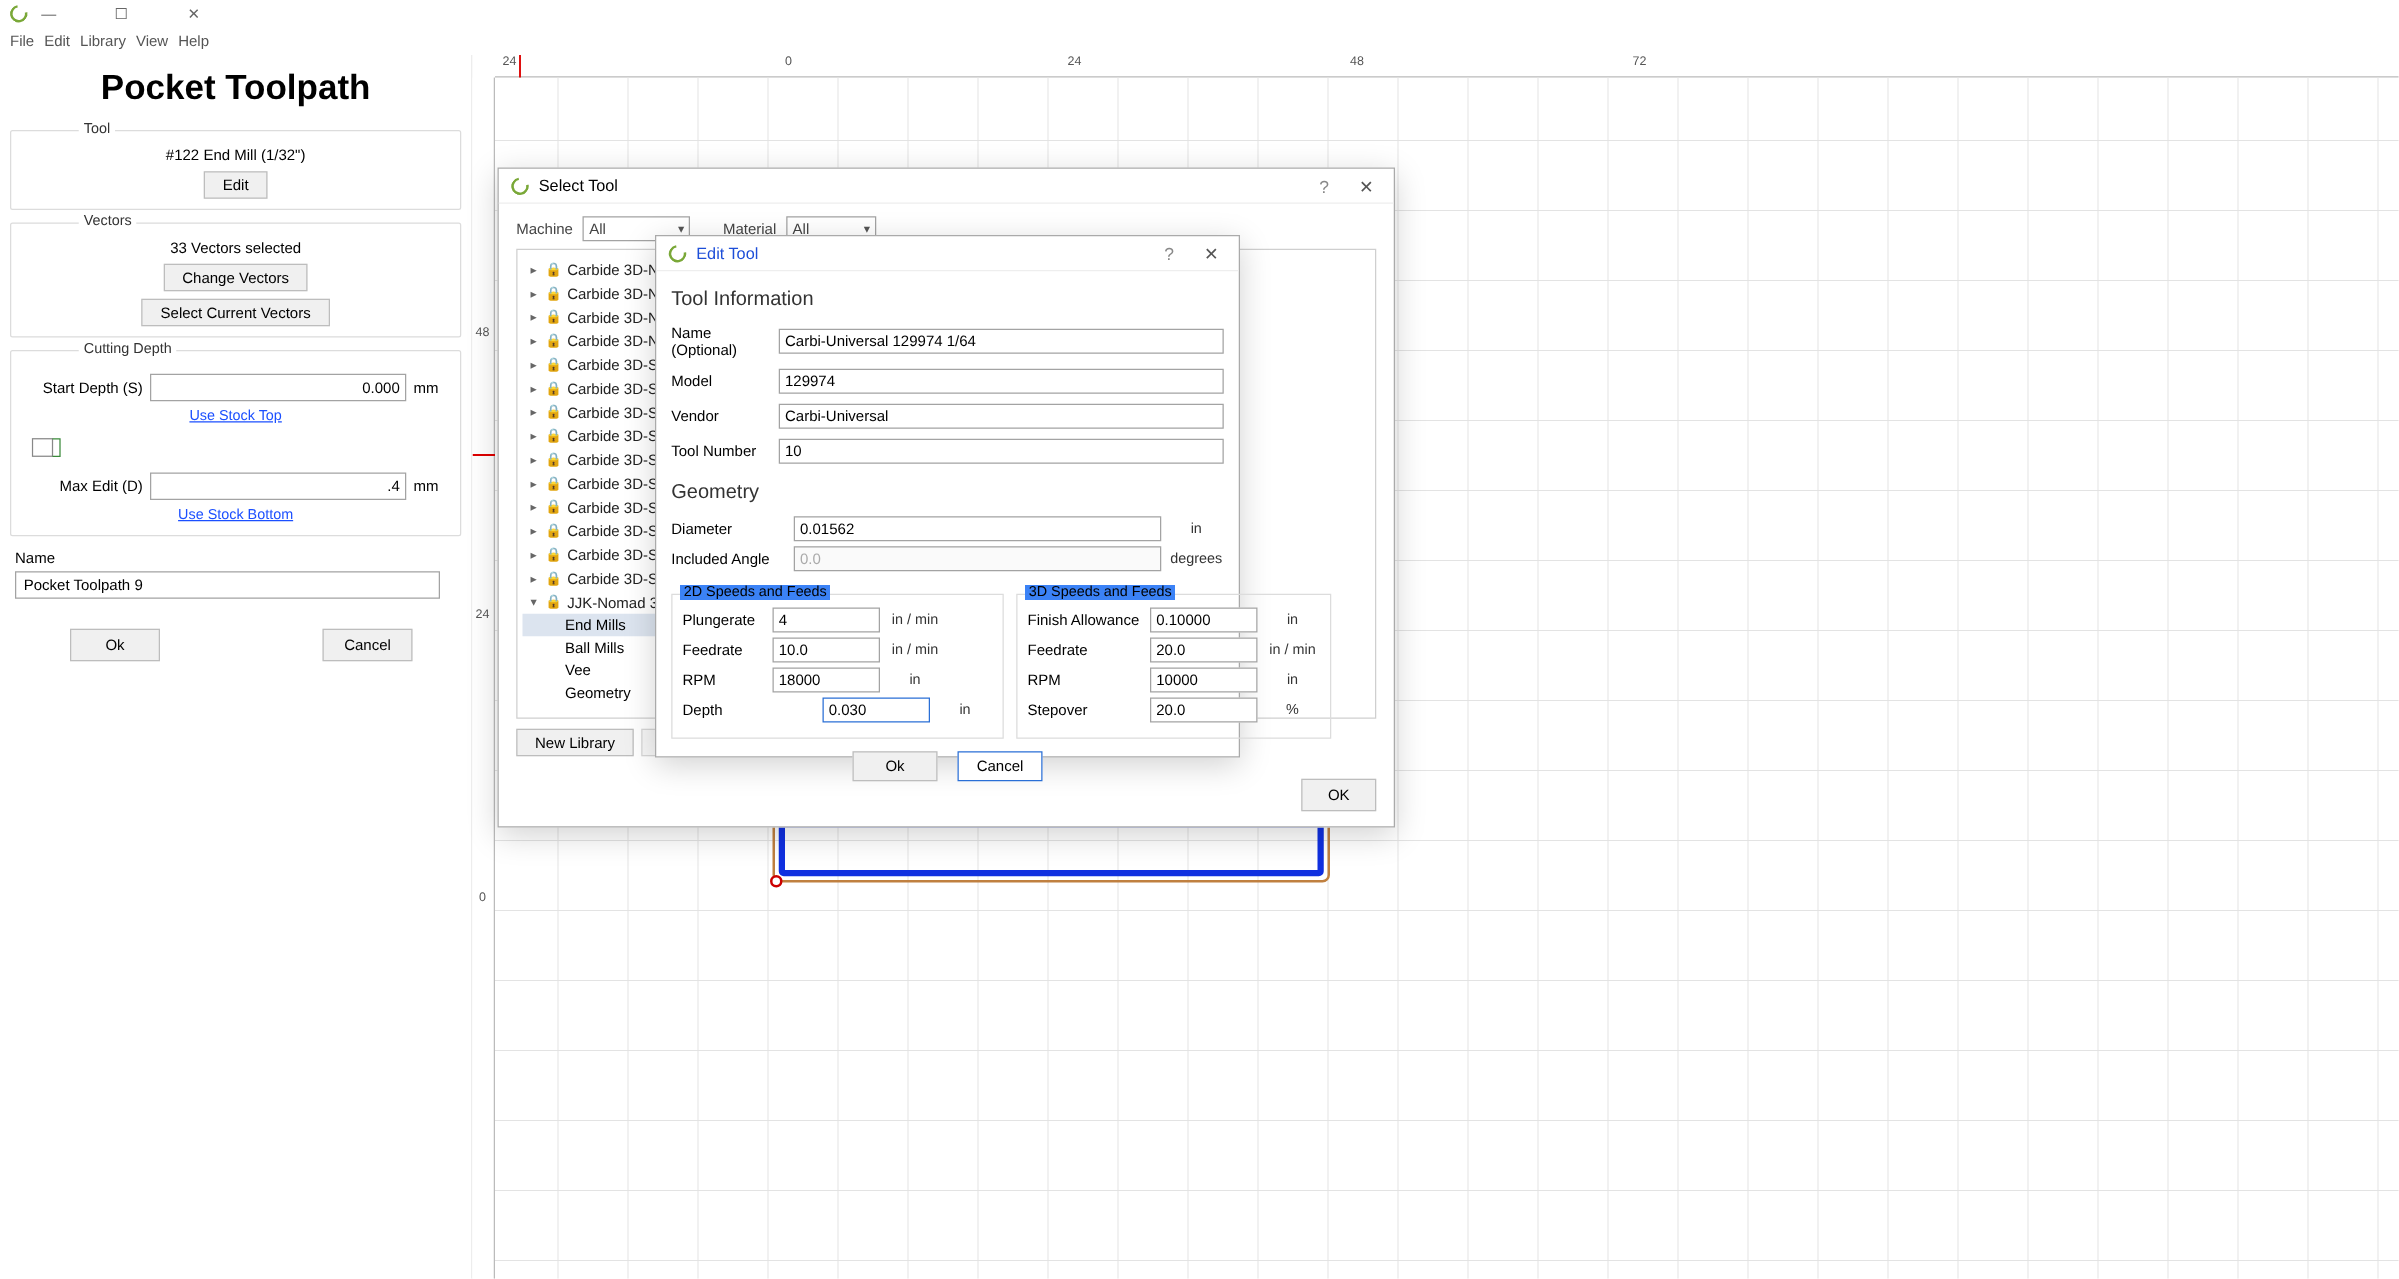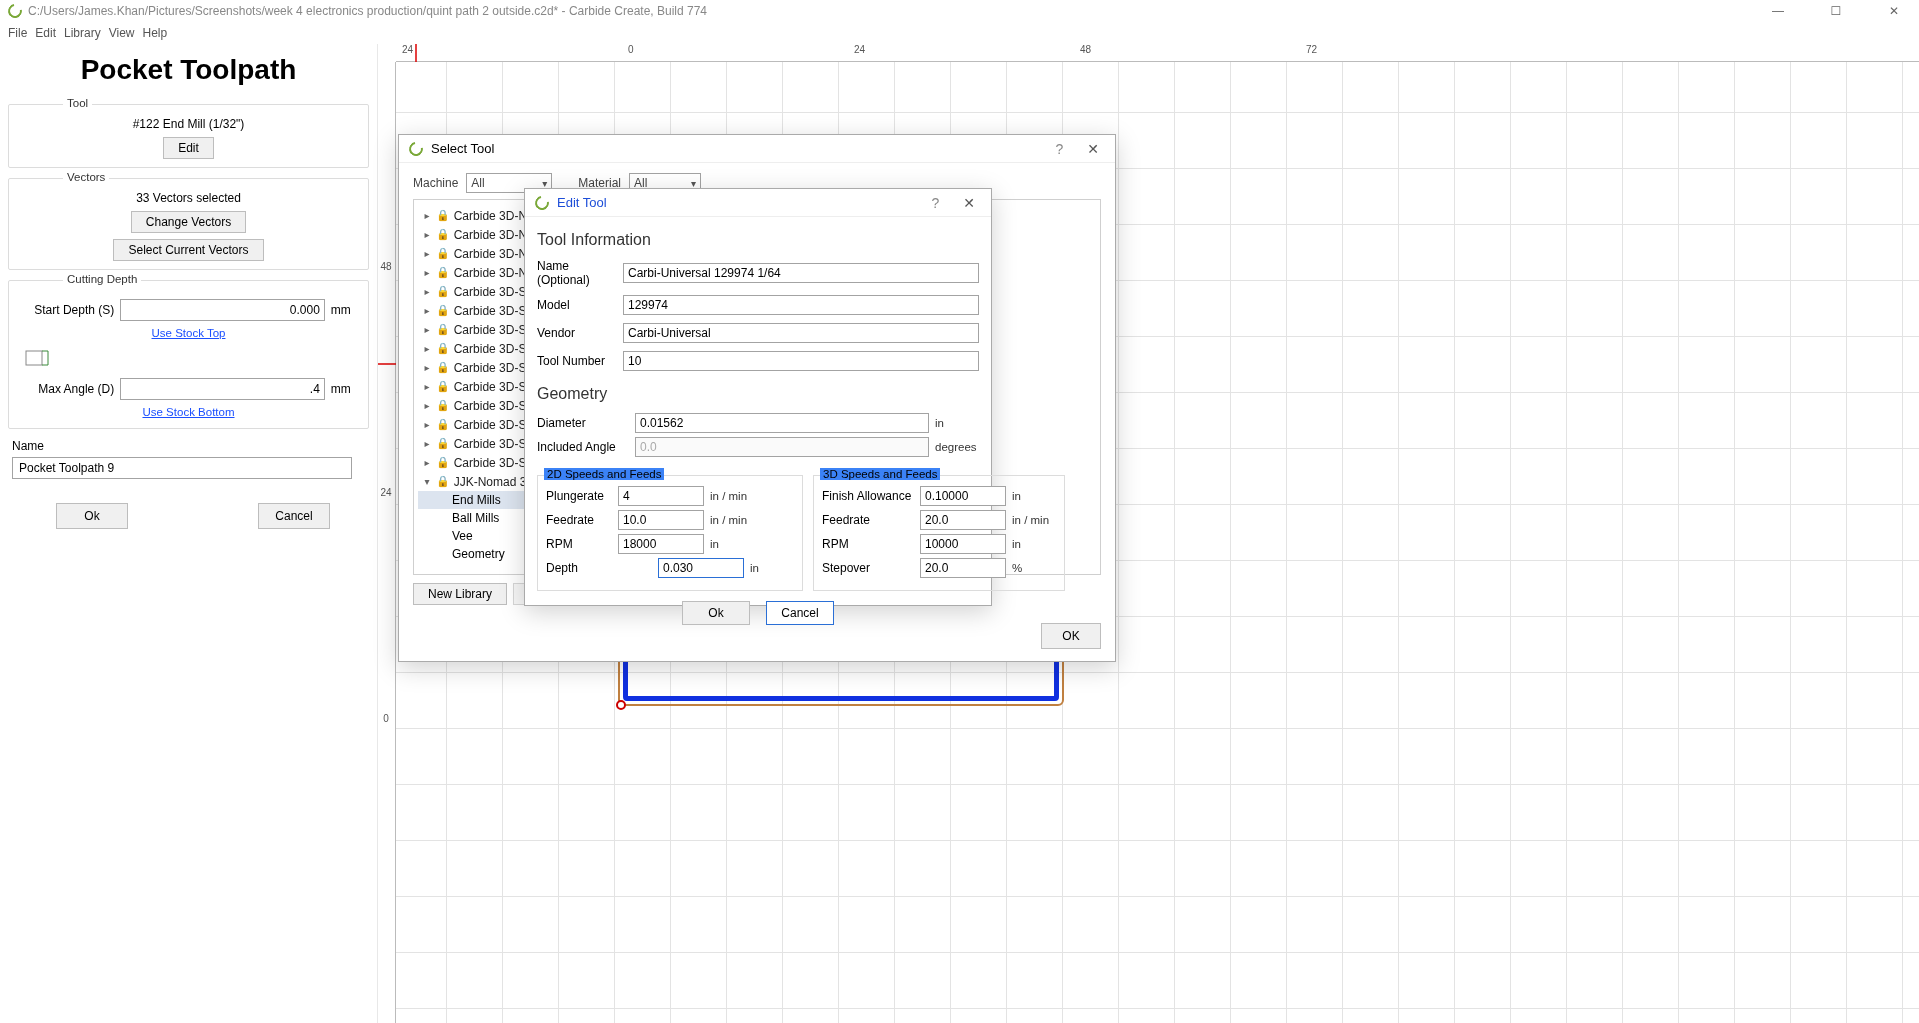--- a/index.html
+++ b/index.html
@@ -77,39 +77,38 @@
 .footerbtns .smallbtn.dis { color: #999; background: #f6f6f6; border-color: #d6d6d6; }
 .okrow { display: flex; justify-content: flex-end; margin-top: 18px; }
 .okrow .bigbtn { width: 60px; }
 
 
 .dlg-edit { left: 524px; top: 188px; width: 468px; height: 418px; }
 .sect { font-size: 16px; color: #333; margin: 6px 0 6px; }
 .fld { display: flex; align-items: center; gap: 6px; margin: 4px 0; }
 .fld label { width: 80px; font-size: 12px; }
 .fld .txt { flex: 1; text-align: left; height: 20px; }
-.fld .u { width: 44px; font-size: 11.5px; color: #333; }
+.fld .u { width: 44px; font-size: 11.5px; color: #333; text-align: center; }
 .geom .fld label { width: 92px; }
 .twocol { display: flex; gap: 10px; }
 .col { flex: 1; border: 1px solid #dcdcdc; padding: 6px 8px 8px; position: relative; }
 .col .glabel { position: absolute; top: -8px; left: 6px; background: #3b82f6; padding: 0 3px; font-size: 11.5px; }
 .col .fld label { width: 66px; }
 .col .fld .txt { width: 86px; flex: none; }
 .btnrow2 { display: flex; justify-content: center; gap: 16px; margin-top: 10px; }
 .okbtn { width: 68px; height: 24px; background: #f0f0f0; border: 1px solid #bdbdbd; cursor: pointer; }
 .cancelbtn { width: 68px; height: 24px; background: #fff; border: 1.5px solid #2a6fd6; cursor: pointer; }
 .depth-focus { border: 1.5px solid #2a6fd6 !important; margin-left: 40px; }
 .included .txt { color: #aaa; background: #fafafa; }
 </style>
 </head>
 <body>
 
 <div class="titlebar">
   <span class="dlg-logo"></span>
-  <span class="title" style="margin-left:6px">C:/Users/James.Khan/Pictures/Screenshots/week 4 electronics production/quint path 2 outside.c2d* - Carbide Create, Build 774</span>
   <div class="winbtns">
     <span class="winbtn">—</span>
     <span class="winbtn">☐</span>
     <span class="winbtn">✕</span>
   </div>
 </div>
 
 <div class="menubar">
   <span>File</span>
   <span>Edit</span>
@@ -149,21 +148,21 @@
         <input class="txt w210" value="0.000" style="">
         <span class="unit">mm</span>
       </div>
       <a class="link">Use Stock Top</a>
       <div style="height:4px"></div>
       <svg width="28" height="24" style="margin-left:8px">
         <rect x="1" y="6" width="16" height="14" fill="none" stroke="#888"></rect>
         <path d="M17 6 h6 v14 h-6" fill="none" stroke="#3a8a3a"></path>
       </svg>
       <div class="row">
-        <label>Max Angle (D)</label>
+        <label>Max Edit (D)</label>
         <input class="txt w210" value=".4" style="">
         <span class="unit">mm</span>
       </div>
       <a class="link">Use Stock Bottom</a>
     </div>
 
     <div class="namelbl">Name</div>
     <input class="namefield" value="Pocket Toolpath 9" style="">
 
     <div class="btnrow">

